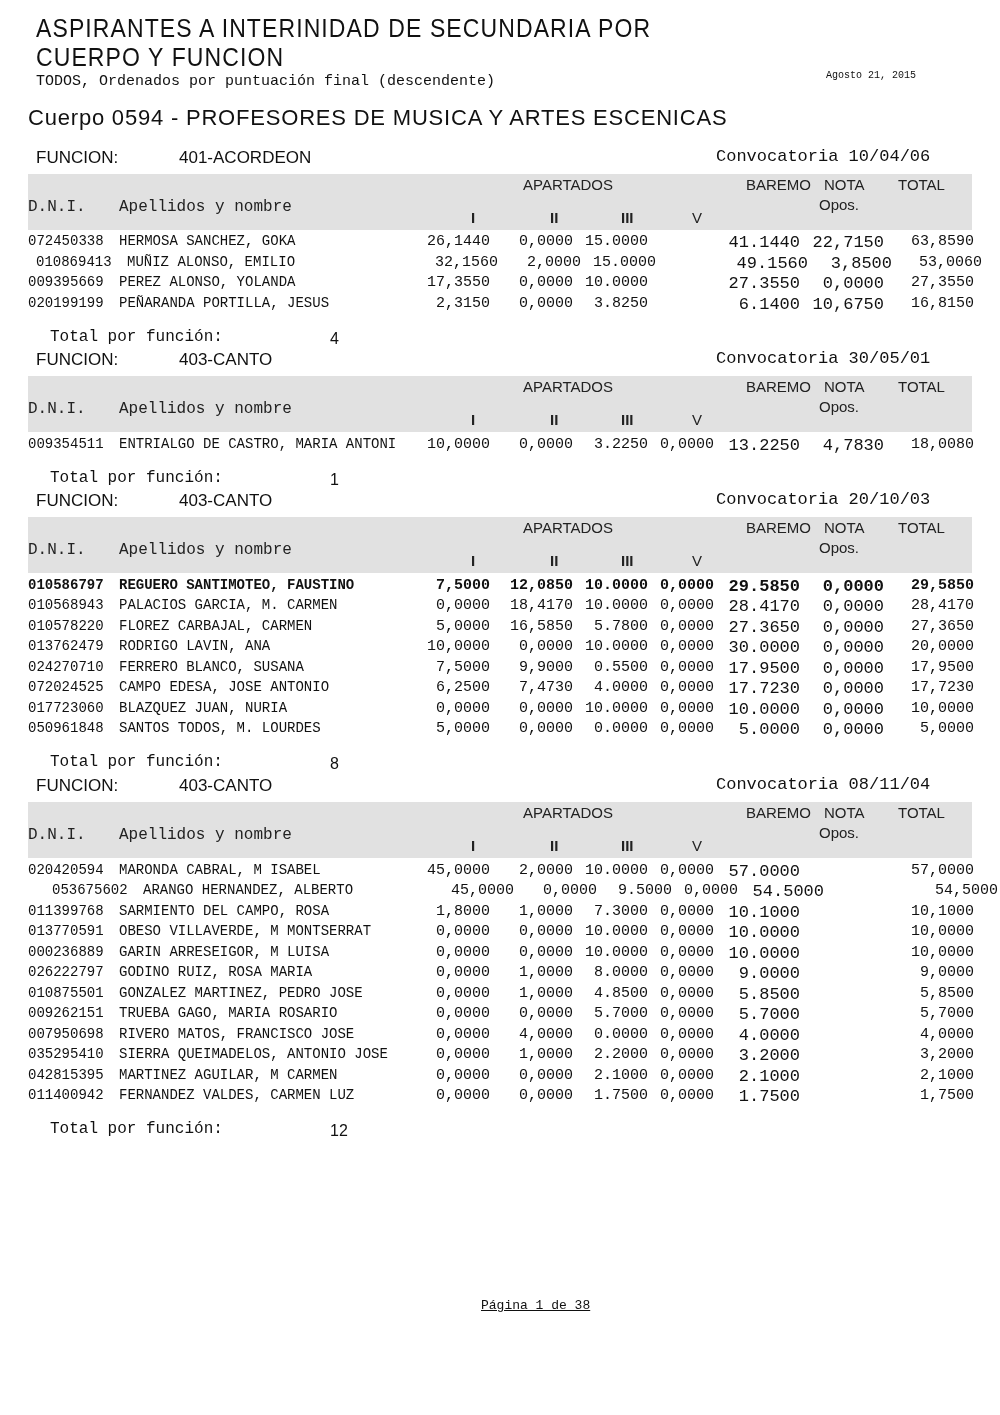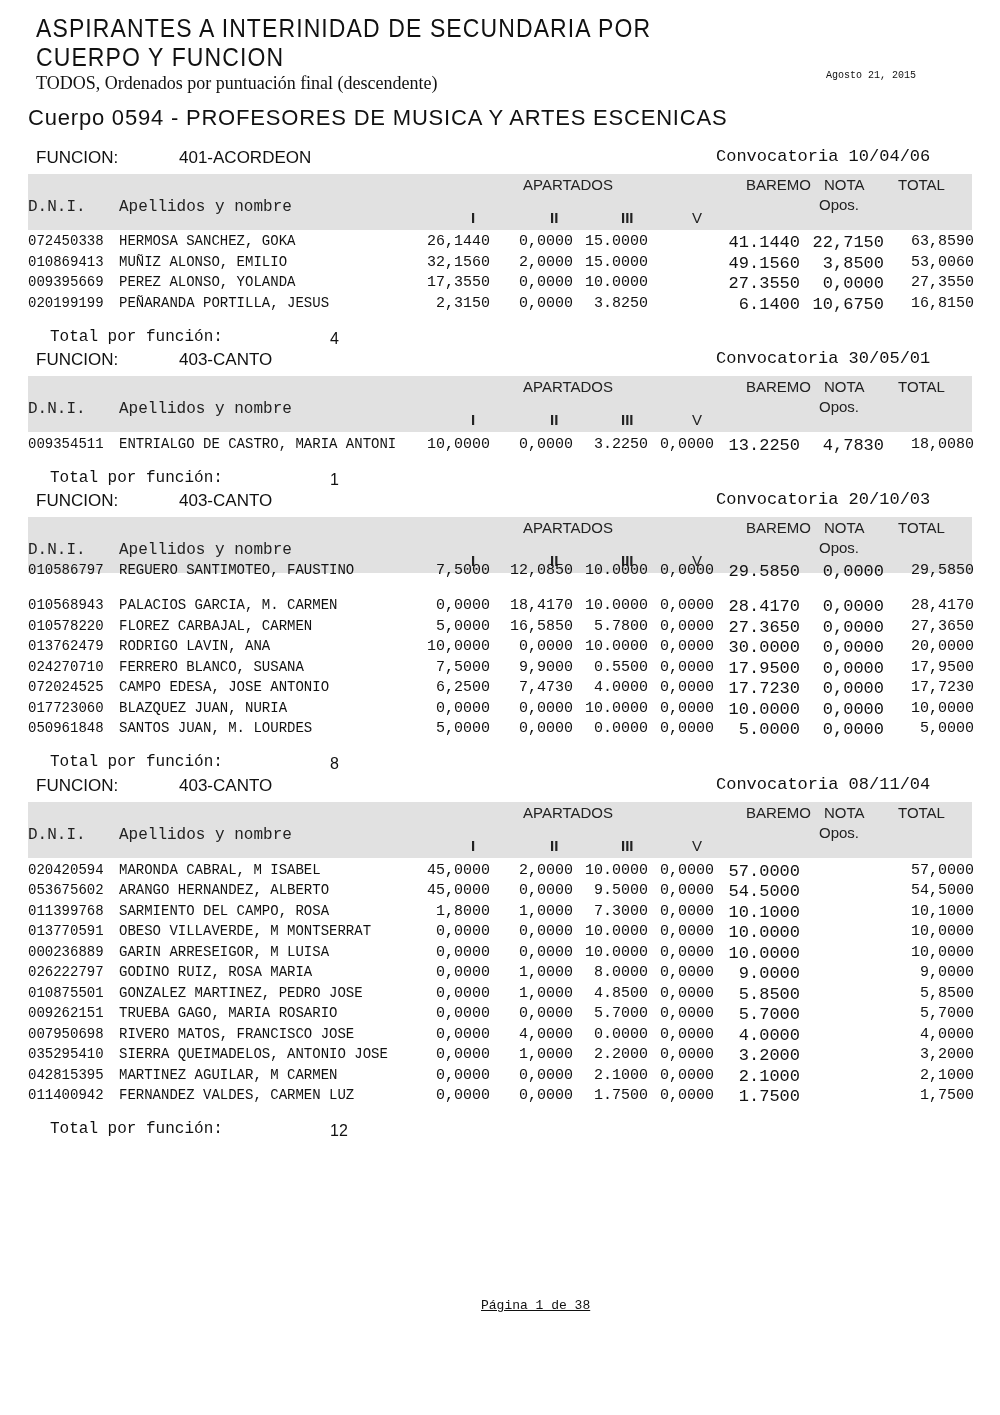--- a/index.html
+++ b/index.html
@@ -1,19 +1,19 @@
 <!DOCTYPE html>
 <html><head>
   <meta charset="utf-8">
   <style>
     html, body { margin: 0; padding: 0; background: #ffffff; }
     body { width: 1000px; height: 1415px; position: relative; overflow: hidden; color: #111; }
     .abs { position: absolute; white-space: pre; }
     .title { font-family: "Liberation Sans", sans-serif; font-size: 25px; letter-spacing: 1.2px; transform: scaleX(0.92); transform-origin: left; line-height: 28px; }
-    .subtitle { font-family: Liberation Serif, serif; font-size: 18px; }
+    .subtitle { font-family: Liberation Mono, monospace; font-size: 15px; }
     .date { font-family: "Liberation Mono", monospace; font-size: 10px; }
     .cuerpo { font-family: "Liberation Sans", sans-serif; font-size: 22px; letter-spacing: 0.8px; }
     .func { font-family: "Liberation Sans", sans-serif; font-size: 17px; }
     .conv { font-family: "Liberation Mono", monospace; font-size: 17px; }
     .band { position: absolute; left: 28px; width: 944px; height: 56px; background: #e1e1e1; }
     .hdr { position: absolute; font-family: "Liberation Sans", sans-serif; font-size: 15px; color: #222; white-space: pre; }
     .hdrm { position: absolute; font-family: "Liberation Mono", monospace; font-size: 16px; color: #222; white-space: pre; }
     .hdrb { position: absolute; font-family: "Liberation Sans", sans-serif; font-weight: bold; font-size: 15px; color: #222; }
     .row { position: absolute; left: 28px; width: 946px; height: 20px; font-family: "Liberation Mono", monospace; color: #111; }
     .row span { position: absolute; white-space: pre; top: 0; }
@@ -60,21 +60,21 @@
         <span class="c-dni">072450338</span>
         <span class="c-name">HERMOSA SANCHEZ, GOKA</span>
         <span class="c-i">26,1440</span>
         <span class="c-ii">0,0000</span>
         <span class="c-iii">15.0000</span>
         <span class="c-v"></span>
         <span class="c-bar">41.1440</span>
         <span class="c-nota">22,7150</span>
         <span class="c-tot">63,8590</span>
       </div>
-      <div class="row" style="top:254px;">
+      <div class="row" style="top:254px;margin-left:8px;">
         <span class="c-dni">010869413</span>
         <span class="c-name">MUÑIZ ALONSO, EMILIO</span>
         <span class="c-i">32,1560</span>
         <span class="c-ii">2,0000</span>
         <span class="c-iii">15.0000</span>
         <span class="c-v"></span>
         <span class="c-bar">49.1560</span>
         <span class="c-nota">3,8500</span>
         <span class="c-tot">53,0060</span>
       </div>
@@ -142,21 +142,21 @@
       <div class="hdr" style="left:746px; top:519px;">BAREMO</div>
       <div class="hdr" style="left:824px; top:519px;">NOTA</div>
       <div class="hdr" style="left:898px; top:519px;">TOTAL</div>
       <div class="hdr" style="left:819px; top:539px;">Opos.</div>
       <div class="hdrm" style="left:28px; top:541px;">D.N.I.</div>
       <div class="hdrm" style="left:119px; top:541px;">Apellidos y nombre</div>
       <div class="hdrb" style="left:471px; top:552px;">I</div>
       <div class="hdrb" style="left:550px; top:552px;">II</div>
       <div class="hdrb" style="left:621px; top:552px;">III</div>
       <div class="hdr" style="left:692px; top:552px;">V</div>
-      <div class="row" style="top:562px;">
+      <div class="row" style="top:577px;font-weight:bold;">
         <span class="c-dni">010586797</span>
         <span class="c-name">REGUERO SANTIMOTEO, FAUSTINO</span>
         <span class="c-i">7,5000</span>
         <span class="c-ii">12,0850</span>
         <span class="c-iii">10.0000</span>
         <span class="c-v">0,0000</span>
         <span class="c-bar">29.5850</span>
         <span class="c-nota">0,0000</span>
         <span class="c-tot">29,5850</span>
       </div>
@@ -221,21 +221,21 @@
         <span class="c-i">0,0000</span>
         <span class="c-ii">0,0000</span>
         <span class="c-iii">10.0000</span>
         <span class="c-v">0,0000</span>
         <span class="c-bar">10.0000</span>
         <span class="c-nota">0,0000</span>
         <span class="c-tot">10,0000</span>
       </div>
       <div class="row" style="top:720px;">
         <span class="c-dni">050961848</span>
-        <span class="c-name">SANTOS JUAN, M. LOURDES</span>
+        <span class="c-name">SANTOS TODOS, M. LOURDES</span>
         <span class="c-i">5,0000</span>
         <span class="c-ii">0,0000</span>
         <span class="c-iii">0.0000</span>
         <span class="c-v">0,0000</span>
         <span class="c-bar">5.0000</span>
         <span class="c-nota">0,0000</span>
         <span class="c-tot">5,0000</span>
       </div>
       <div class="abs total" style="left:50px; top:753px;">Total por función:</div>
       <div class="abs count" style="left:330px; top:755px;">8</div>
@@ -260,21 +260,21 @@
         <span class="c-dni">020420594</span>
         <span class="c-name">MARONDA CABRAL, M ISABEL</span>
         <span class="c-i">45,0000</span>
         <span class="c-ii">2,0000</span>
         <span class="c-iii">10.0000</span>
         <span class="c-v">0,0000</span>
         <span class="c-bar">57.0000</span>
         <span class="c-nota"></span>
         <span class="c-tot">57,0000</span>
       </div>
-      <div class="row" style="top:882px;">
+      <div class="row" style="top:882px;margin-left:24px;">
         <span class="c-dni">053675602</span>
         <span class="c-name">ARANGO HERNANDEZ, ALBERTO</span>
         <span class="c-i">45,0000</span>
         <span class="c-ii">0,0000</span>
         <span class="c-iii">9.5000</span>
         <span class="c-v">0,0000</span>
         <span class="c-bar">54.5000</span>
         <span class="c-nota"></span>
         <span class="c-tot">54,5000</span>
       </div>

